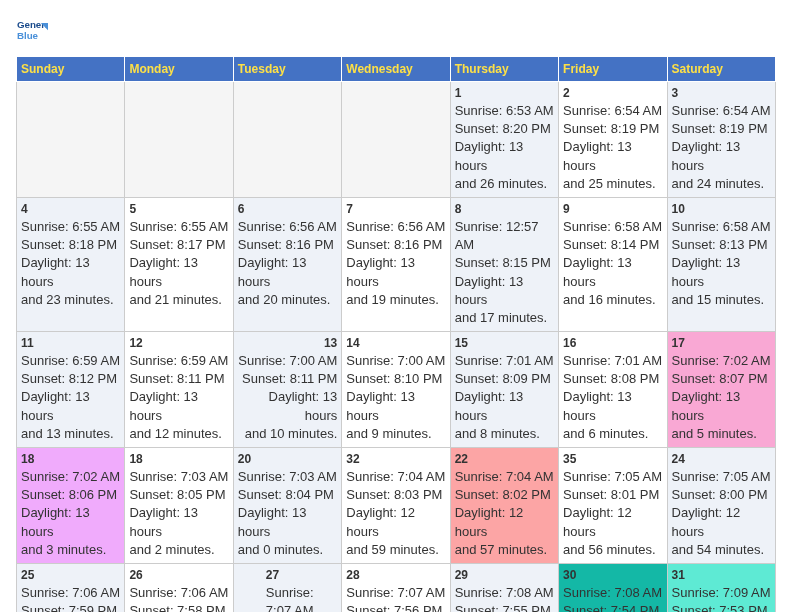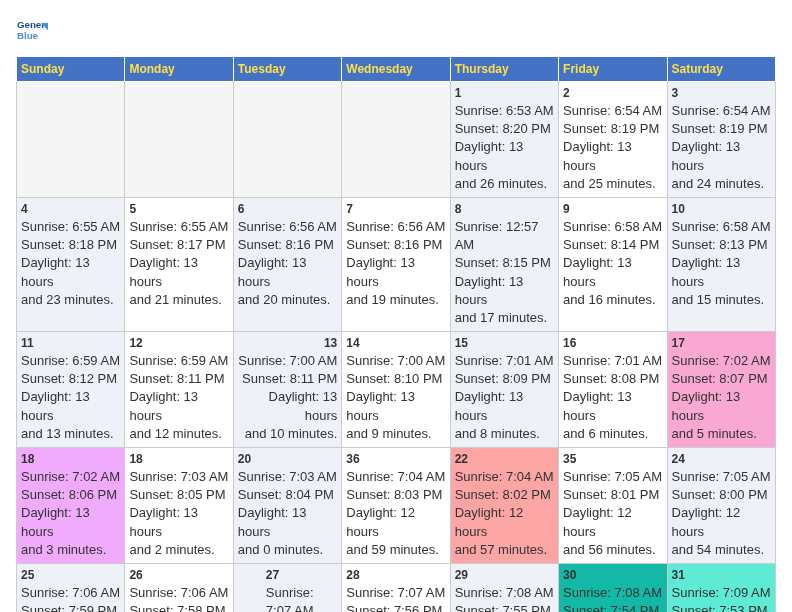--- a/index.html
+++ b/index.html
@@ -279,21 +279,21 @@
 and 2 minutes.</div>
         </td>
         <td style="background: rgb(238, 242, 248);">
           <span class="day-num">20</span>
           <div class="day-data" style="white-space: pre-line;">Sunrise: 7:03 AM
 Sunset: 8:04 PM
 Daylight: 13 hours
 and 0 minutes.</div>
         </td>
         <td style="background: rgb(255, 255, 255);">
-          <span class="day-num">36</span>
+          <span class="day-num">32</span>
           <div class="day-data" style="white-space: pre-line;">Sunrise: 7:04 AM
 Sunset: 8:03 PM
 Daylight: 12 hours
 and 59 minutes.</div>
         </td>
         <td style="background: #fca5a5;">
           <span class="day-num">22</span>
           <div class="day-data" style="white-space: pre-line;">Sunrise: 7:04 AM
 Sunset: 8:02 PM
 Daylight: 12 hours

